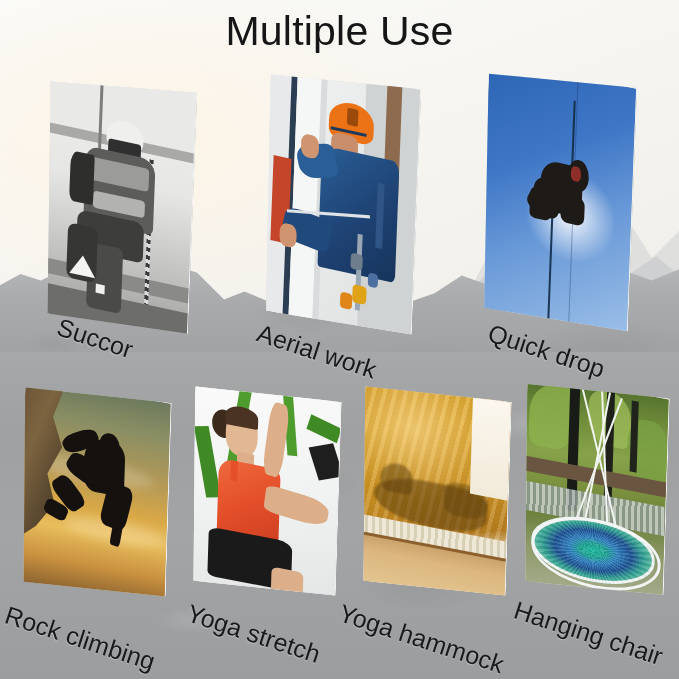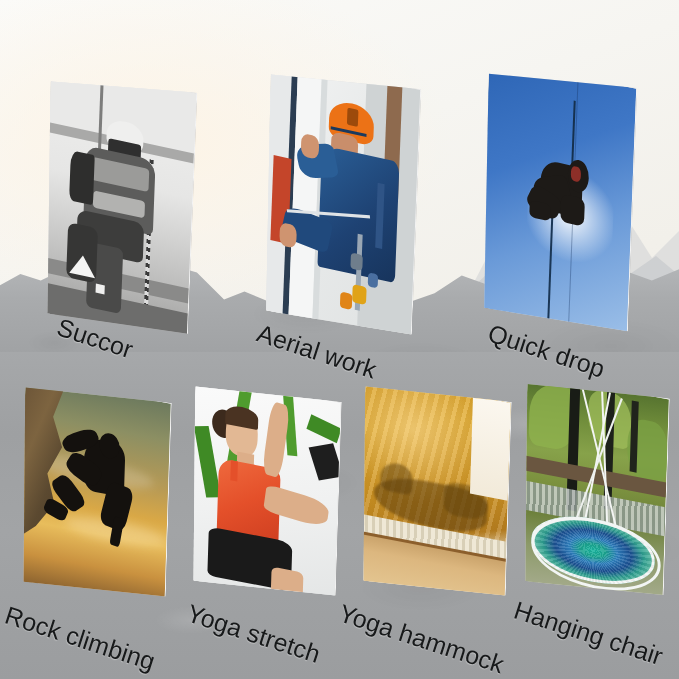--- a/index.html
+++ b/index.html
@@ -127,20 +127,21 @@
     </svg>
   </div>
 
   <div class="band-mid">
     <div class="stone-tex"></div>
   </div>
   <div class="band-bot">
     <div class="stone-tex"></div>
   </div>
 
+  <div class="title">Multiple Use</div>
 
   <div class="panel" style="left:46px;top:77px;width:146px;height:250px;
               -webkit-clip-path:polygon(0% 8%,100% 0%,100% 96%,4% 100%);
               clip-path:polygon(0% 8%,100% 0%,100% 96%,4% 100%);
               transform:rotate(2.2deg) skewY(10deg);transform-origin:50% 50%;">
     <div class="inner bw">
 
       <div style="position:absolute;left:0;top:0;width:100%;height:24%;background:#e9e9e8;"></div>
       <div style="position:absolute;left:0;top:24%;width:100%;height:4%;background:#a9a9a8;"></div>
       <div style="position:absolute;left:0;top:78%;width:100%;height:6%;background:#8a8a89;"></div>

